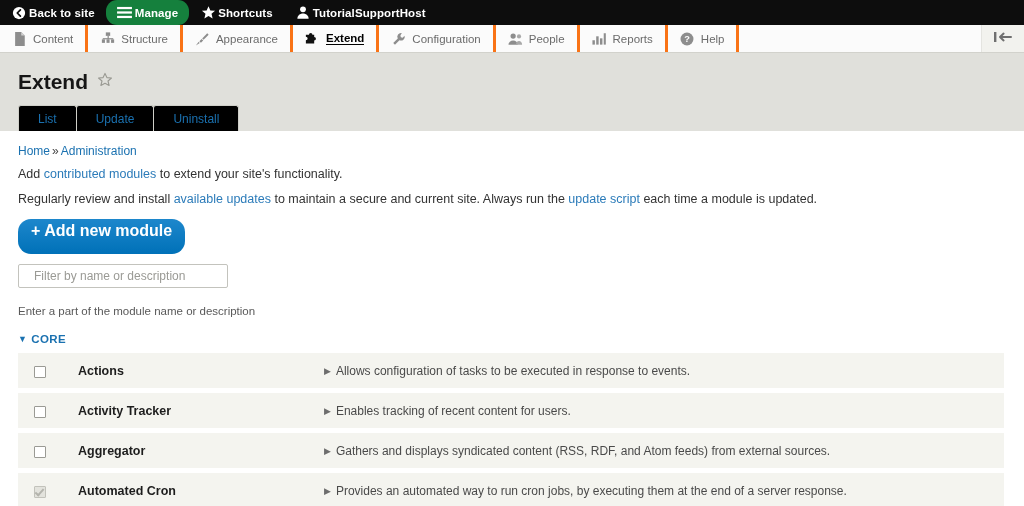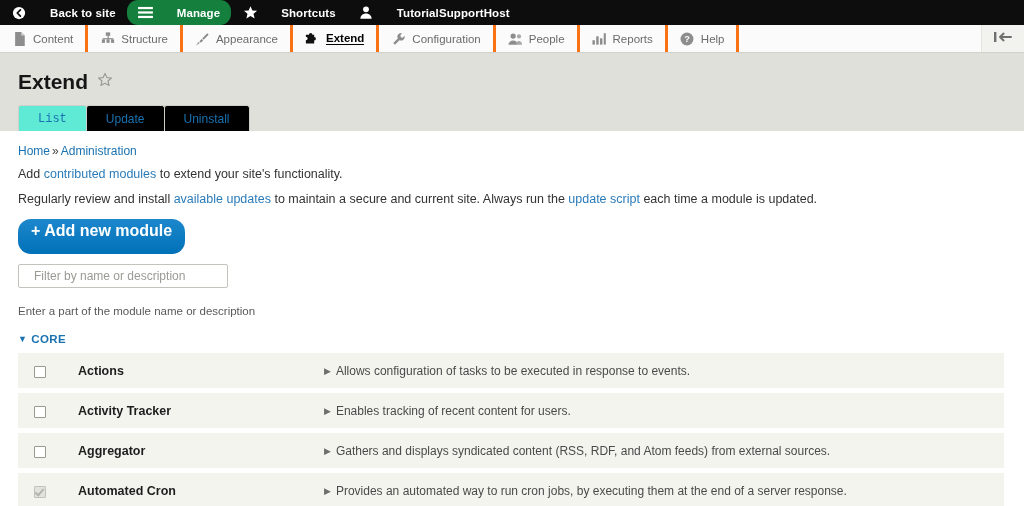--- a/index.html
+++ b/index.html
@@ -20,21 +20,21 @@
   .admin-bar {
     height: 25px;
     background: #0d0d0d;
     display: flex;
     align-items: stretch;
     color: #fff;
   }
   .admin-bar-item {
     display: flex;
     align-items: center;
-    gap: 23px;
+    gap: 2px;
     padding: 0 11px;
     font-size: 11.5px;
     font-weight: bold;
     color: #ffffff;
     letter-spacing: 0.1px;
     cursor: pointer;
     white-space: nowrap;
   }
   .admin-bar-item.active {
     background: #15803d;
@@ -133,25 +133,24 @@
     color: #1a71b0;
     background: #000000;
     border: 1px solid #cfcfc8;
     border-bottom: none;
     border-radius: 3px 3px 0 0;
     margin-right: -1px;
     cursor: pointer;
     line-height: 14px;
   }
   .tab.active {
-    background: #5eead4;
+    background: #000000;
     border-color: #cfcfc8;
     position: relative;
     z-index: 3;
-    font-family: Liberation Mono, monospace;
   }
 
   
   .content {
     background: #fff;
     padding: 13px 18px 0 18px;
   }
   .breadcrumb {
     font-size: 12px;
     color: #1a71b0;

